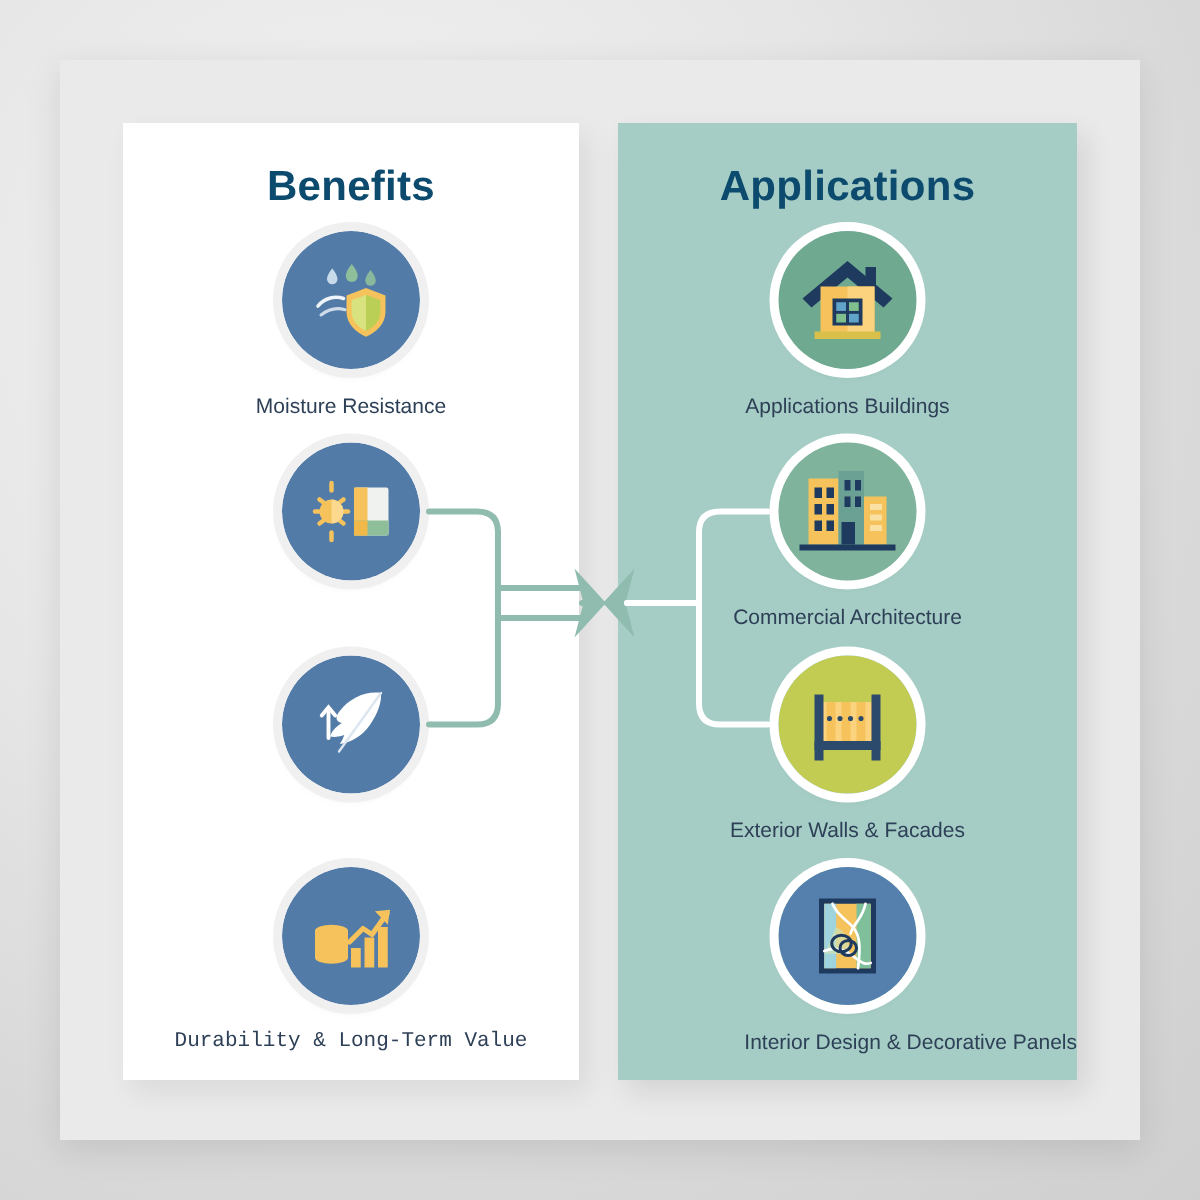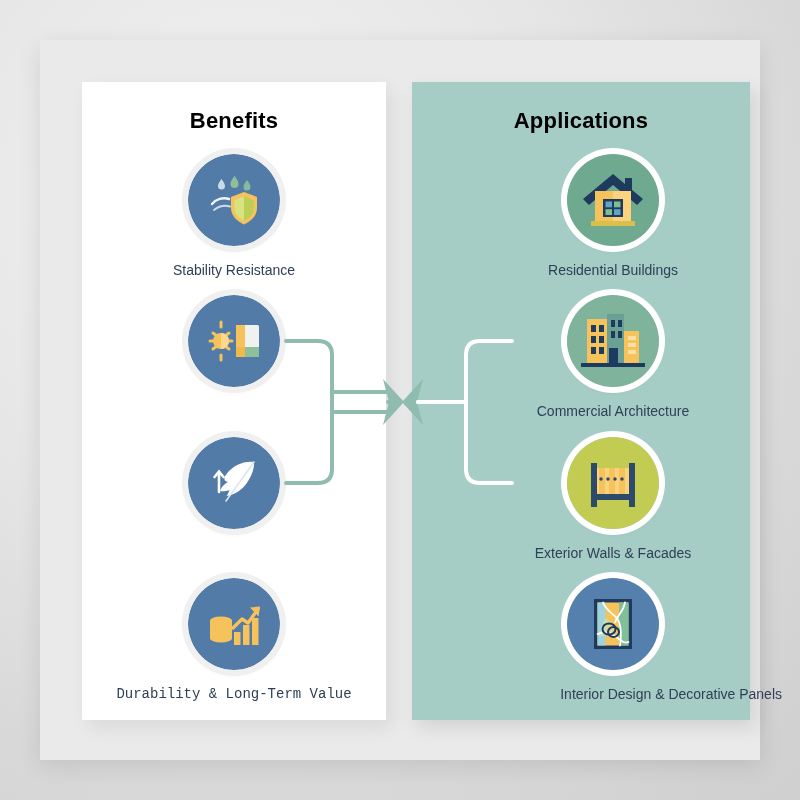--- a/index.html
+++ b/index.html
@@ -40,31 +40,30 @@
     left: 82px;
     width: 304px;
     background: #ffffff;
     box-shadow: 6px 8px 18px rgba(0,0,0,0.07);
   }
   .panel-applications {
     left: 412px;
     width: 306px;
     background: #a5cdc5;
     box-shadow: 6px 8px 18px rgba(0,0,0,0.10);
-    padding-left: 32px;
   }
   .panel-title {
     position: absolute;
     left: 0;
     right: 0;
     top: 26px;
     text-align: center;
-    font-size: 22px;
+    font-size: 28px;
     font-weight: bold;
-    color: #000000;
+    color: #0c4a6e;
     letter-spacing: 0.2px;
   }
   
   .connectors {
     position: absolute;
     left: 0;
     top: 0;
     width: 800px;
     height: 800px;
     pointer-events: none;
@@ -114,21 +113,21 @@
           <path d="M30 32c0-3 3.5-7 3.5-7S37 29 37 32a3.5 3.5 0 0 1-7 0z" fill="#cfe0ee" opacity="0.95"></path>
           <path d="M42.5 30c0-3.4 4-8 4-8s4 4.6 4 8a4 4 0 0 1-8 0z" fill="#8fbf9a"></path>
           <path d="M55.5 33c0-3 3.5-7 3.5-7s3.5 4 3.5 7a3.5 3.5 0 0 1-7 0z" fill="#8fbf9a" opacity="0.9"></path>
           <path d="M24 50c4-5 11-7 17-5" stroke="#eef4f9" stroke-width="2.4" fill="none" stroke-linecap="round"></path>
           <path d="M26 56c5-4 11-5 16-3.5" stroke="#eef4f9" stroke-width="2" fill="none" stroke-linecap="round" opacity="0.8"></path>
           <path d="M56 38l13 5v11c0 8-6.4 13.6-13 16.5C49.4 67.6 43 62 43 54V43z" fill="#f5c25b"></path>
           <path d="M56 42.5l9.6 3.7V54c0 6-4.6 10.3-9.6 12.6V42.5z" fill="#b9cf55"></path>
           <path d="M56 42.5v24.1c-5-2.3-9.6-6.6-9.6-12.6v-7.8z" fill="#d8e37f"></path>
         </svg>
       </div>
-      <div class="item-label">Stability Resistance</div>
+      <div class="item-label">Moisture Resistance</div>
     </div>
 
     <div class="item" style="top:213px;">
       <div class="icon-wrap ring-grey">
         <svg width="92" height="92" viewBox="0 0 92 92">
           <circle cx="46" cy="46" r="46" fill="#527ba8"></circle>
           <g stroke="#f5c25b" stroke-width="3" stroke-linecap="round">
             <line x1="33" y1="27" x2="33" y2="32"></line>
             <line x1="33" y1="60" x2="33" y2="65"></line>
             <line x1="22" y1="46" x2="27" y2="46"></line>
@@ -202,21 +201,21 @@
           <rect x="28" y="37" width="36" height="31" fill="#f5c25b"></rect>
           <path d="M46 37h18v31H46z" fill="#fbd27d"></path>
           <rect x="36" y="45" width="20" height="18" fill="#1f3a5f"></rect>
           <rect x="38.5" y="47.5" width="6.5" height="5.8" fill="#62a3c9"></rect>
           <rect x="47" y="47.5" width="6.5" height="5.8" fill="#7fbf8e"></rect>
           <rect x="38.5" y="55.2" width="6.5" height="5.8" fill="#7fbf8e"></rect>
           <rect x="47" y="55.2" width="6.5" height="5.8" fill="#62a3c9"></rect>
           <rect x="24" y="67" width="44" height="5" fill="#d9c04a"></rect>
         </svg>
       </div>
-      <div class="item-label">Residential Buildings</div>
+      <div class="item-label">Applications Buildings</div>
     </div>
 
     <div class="item" style="top:213px;">
       <div class="icon-wrap ring-white">
         <svg width="92" height="92" viewBox="0 0 92 92">
           <circle cx="46" cy="46" r="46" fill="#7fb39c"></circle>
           <rect x="20" y="24" width="20" height="44" fill="#f5c25b"></rect>
           <rect x="40" y="19" width="17" height="49" fill="#6ba094"></rect>
           <rect x="57" y="36" width="15" height="32" fill="#f5c25b"></rect>
           <g fill="#1f3a5f">

